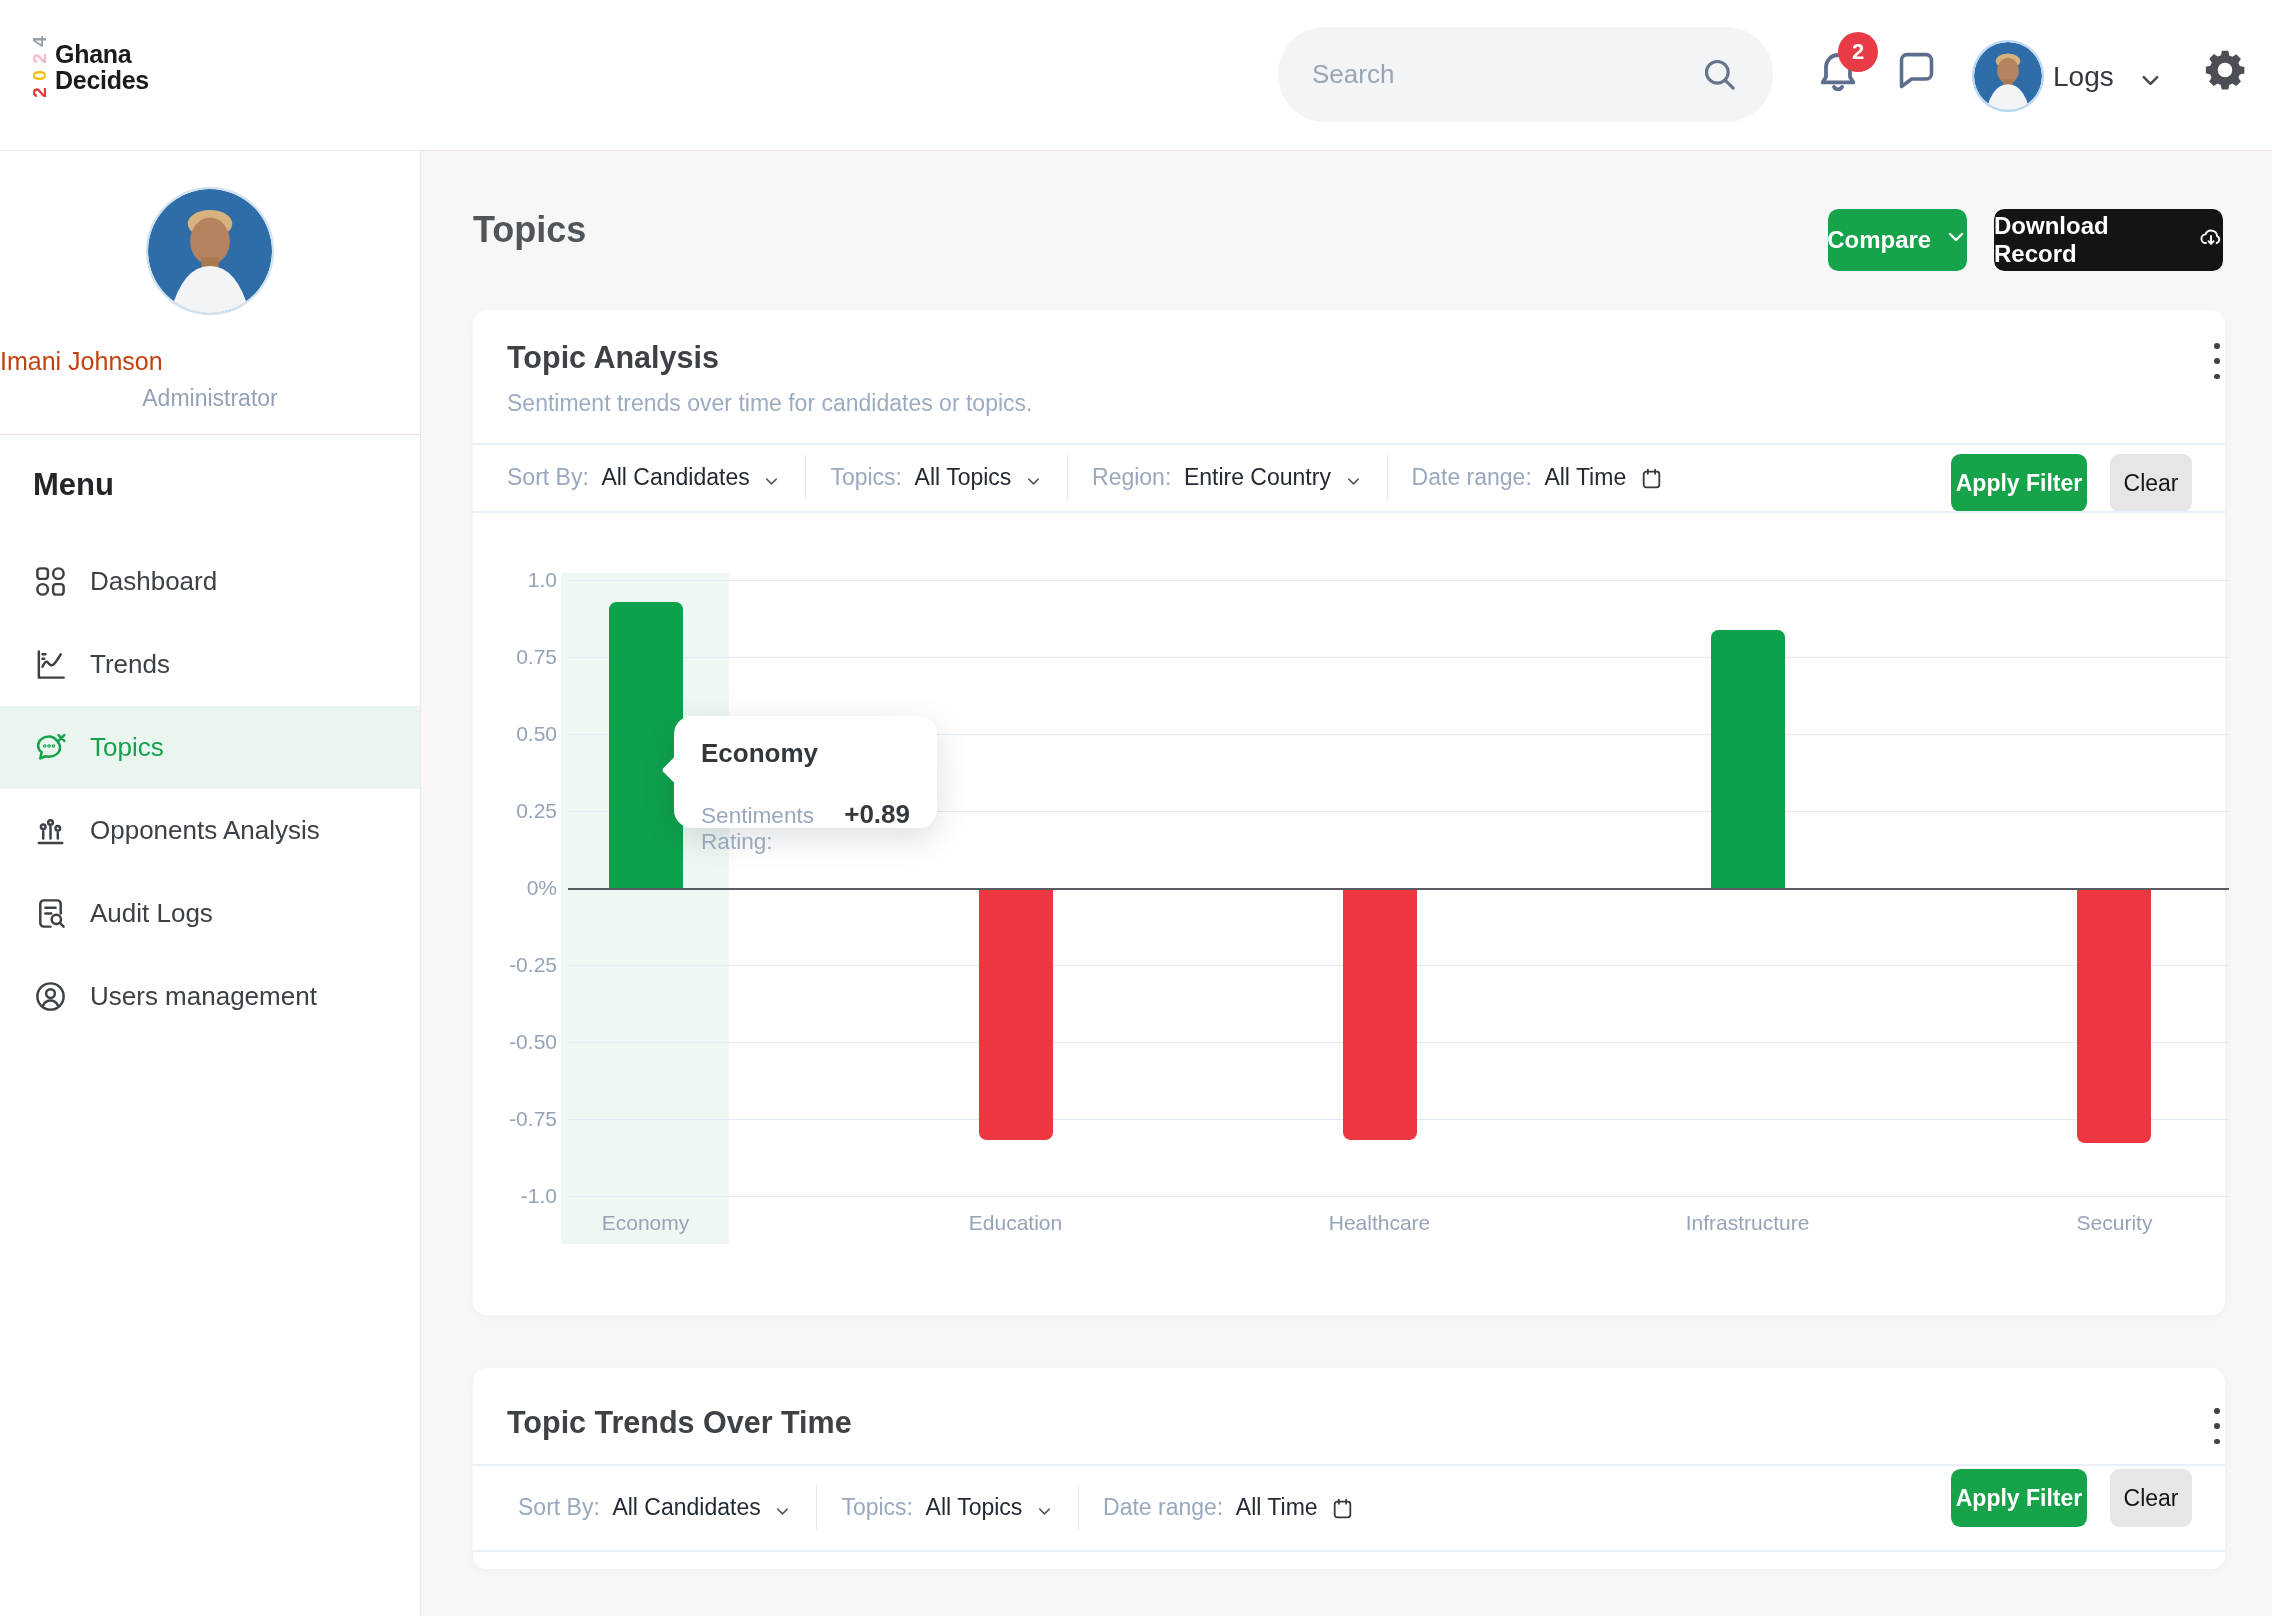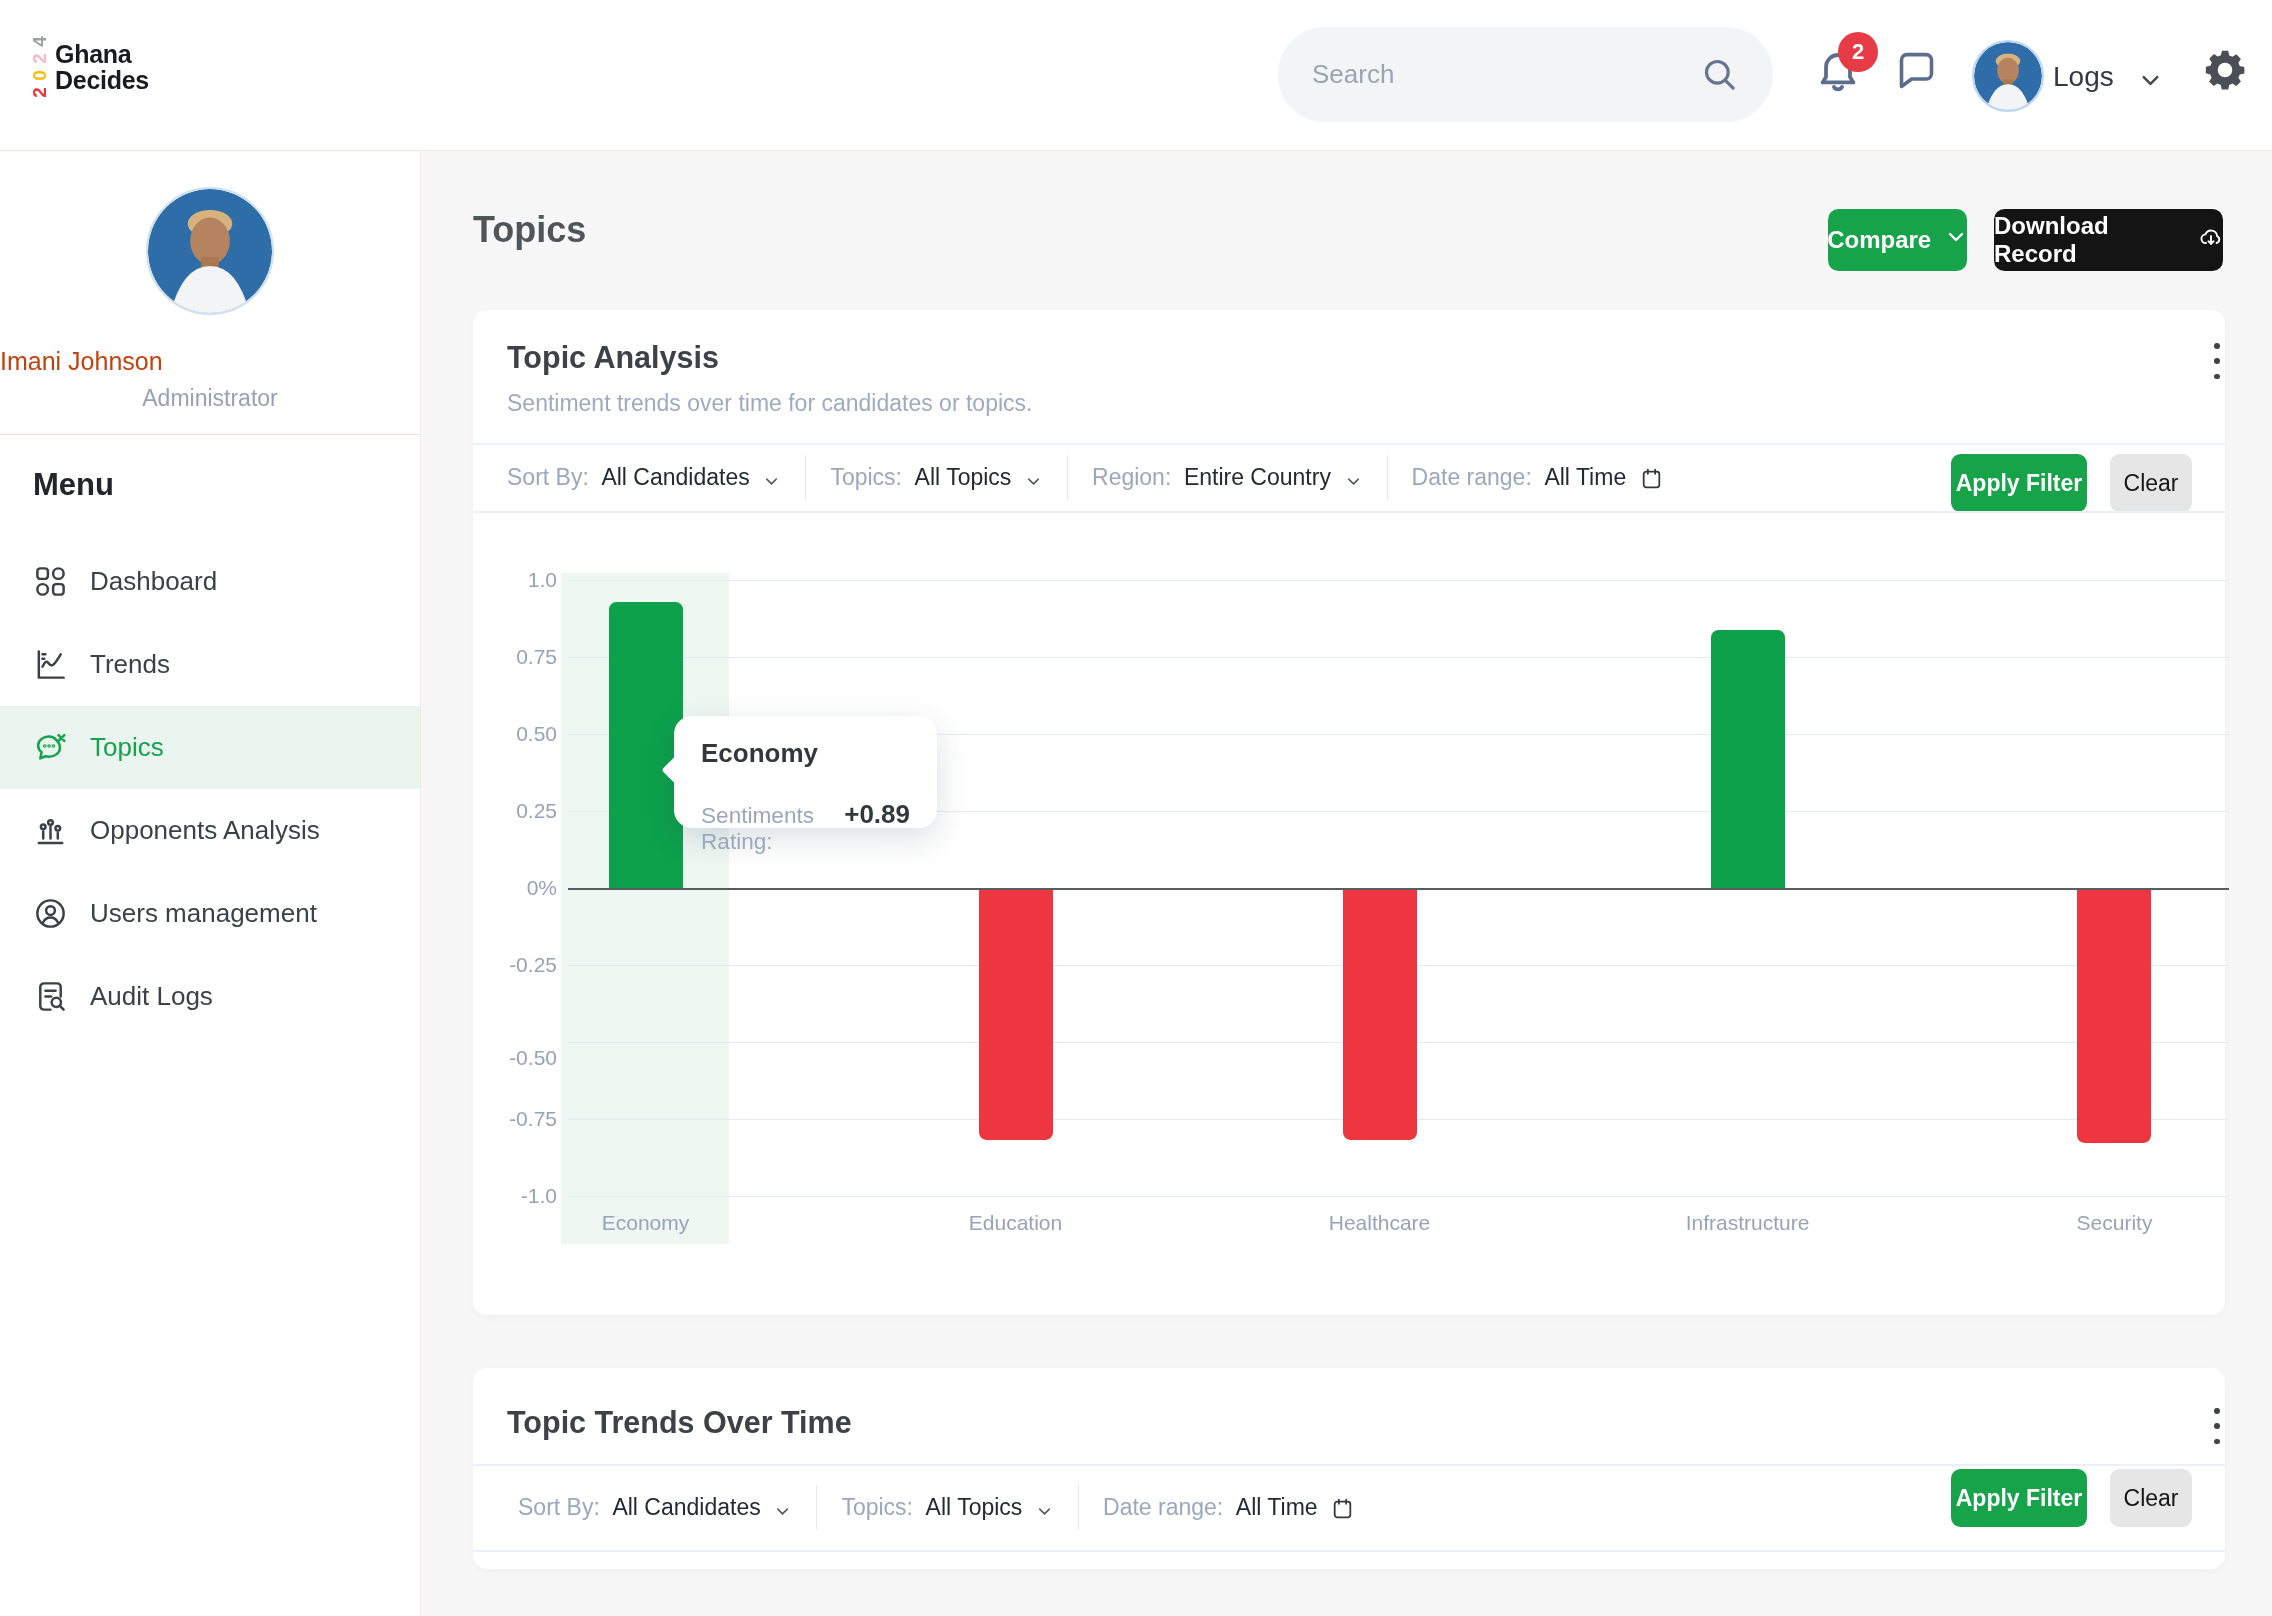--- a/index.html
+++ b/index.html
@@ -202,37 +202,37 @@
             <circle cx="7" cy="9.5" r="1.6"></circle>
             <circle cx="12" cy="6.5" r="1.6"></circle>
             <circle cx="17" cy="10.5" r="1.6"></circle>
           </svg>
         </span>
         <span class="mi-label">Opponents Analysis</span>
       </div>
       <div class="menu-item">
         <span class="mi-icon">
           <svg viewBox="0 0 24 24" fill="none" stroke="currentColor" stroke-width="1.7" stroke-linecap="round" stroke-linejoin="round">
-            <circle cx="12" cy="12" r="9"></circle>
-            <circle cx="12" cy="10" r="3"></circle>
-            <path d="M6.8 18.3c1.1-2.4 3-3.6 5.2-3.6s4.1 1.2 5.2 3.6"></path>
-          </svg>
-        </span>
-        <span class="mi-label">Users management</span>
-      </div>
-      <div class="menu-item">
-        <span class="mi-icon">
-          <svg viewBox="0 0 24 24" fill="none" stroke="currentColor" stroke-width="1.7" stroke-linecap="round" stroke-linejoin="round">
             <path d="M19 12V5.5A2.5 2.5 0 0016.5 3h-9A2.5 2.5 0 005 5.5v13A2.5 2.5 0 007.5 21H12"></path>
             <path d="M8.5 8h7M8.5 12h4"></path>
             <circle cx="16" cy="16" r="3.2"></circle>
             <path d="M18.4 18.4L21 21"></path>
           </svg>
         </span>
         <span class="mi-label">Audit Logs</span>
+      </div>
+      <div class="menu-item">
+        <span class="mi-icon">
+          <svg viewBox="0 0 24 24" fill="none" stroke="currentColor" stroke-width="1.7" stroke-linecap="round" stroke-linejoin="round">
+            <circle cx="12" cy="12" r="9"></circle>
+            <circle cx="12" cy="10" r="3"></circle>
+            <path d="M6.8 18.3c1.1-2.4 3-3.6 5.2-3.6s4.1 1.2 5.2 3.6"></path>
+          </svg>
+        </span>
+        <span class="mi-label">Users management</span>
       </div>
     </div>
 </div>
 
 <div class="page-title">Topics</div>
 
 <div class="btn btn-compare">
   <span>Compare</span>
   <span>
     <svg viewBox="0 0 24 24" fill="none" stroke="#fff" stroke-width="2.4" stroke-linecap="round" stroke-linejoin="round">
@@ -322,21 +322,21 @@
       <div class="ytick" style="top: 335px;">0.75</div>
       <div class="gridline" style="left: 95px; top: 424px; width: 1661px;"></div>
       <div class="ytick" style="top: 412px;">0.50</div>
       <div class="gridline" style="left: 95px; top: 501px; width: 1661px;"></div>
       <div class="ytick" style="top: 489px;">0.25</div>
       <div class="zeroline" style="left: 95px; top: 578px; width: 1661px;"></div>
       <div class="ytick" style="top: 566px;">0%</div>
       <div class="gridline" style="left: 95px; top: 655px; width: 1661px;"></div>
       <div class="ytick" style="top: 643px;">-0.25</div>
       <div class="gridline" style="left: 95px; top: 732px; width: 1661px;"></div>
-      <div class="ytick" style="top: 736px;">-0.50</div>
+      <div class="ytick" style="top: 720px;">-0.50</div>
       <div class="gridline" style="left: 95px; top: 809px; width: 1661px;"></div>
       <div class="ytick" style="top: 797px;">-0.75</div>
       <div class="gridline" style="left: 95px; top: 886px; width: 1661px;"></div>
       <div class="ytick" style="top: 874px;">-1.0</div>
       <div class="bar pos" style="left: 136px; top: 292px; width: 74px; height: 287px; background: rgb(13, 161, 75);"></div>
       <div class="xlabel" style="left: 41px; top: 901px;">Economy</div>
       <div class="bar neg" style="left: 506px; top: 580px; width: 74px; height: 250px; background: rgb(238, 54, 65);"></div>
       <div class="xlabel" style="left: 411px; top: 901px;">Education</div>
       <div class="bar neg" style="left: 870px; top: 580px; width: 74px; height: 250px; background: rgb(238, 54, 65);"></div>
       <div class="xlabel" style="left: 775px; top: 901px;">Healthcare</div>

